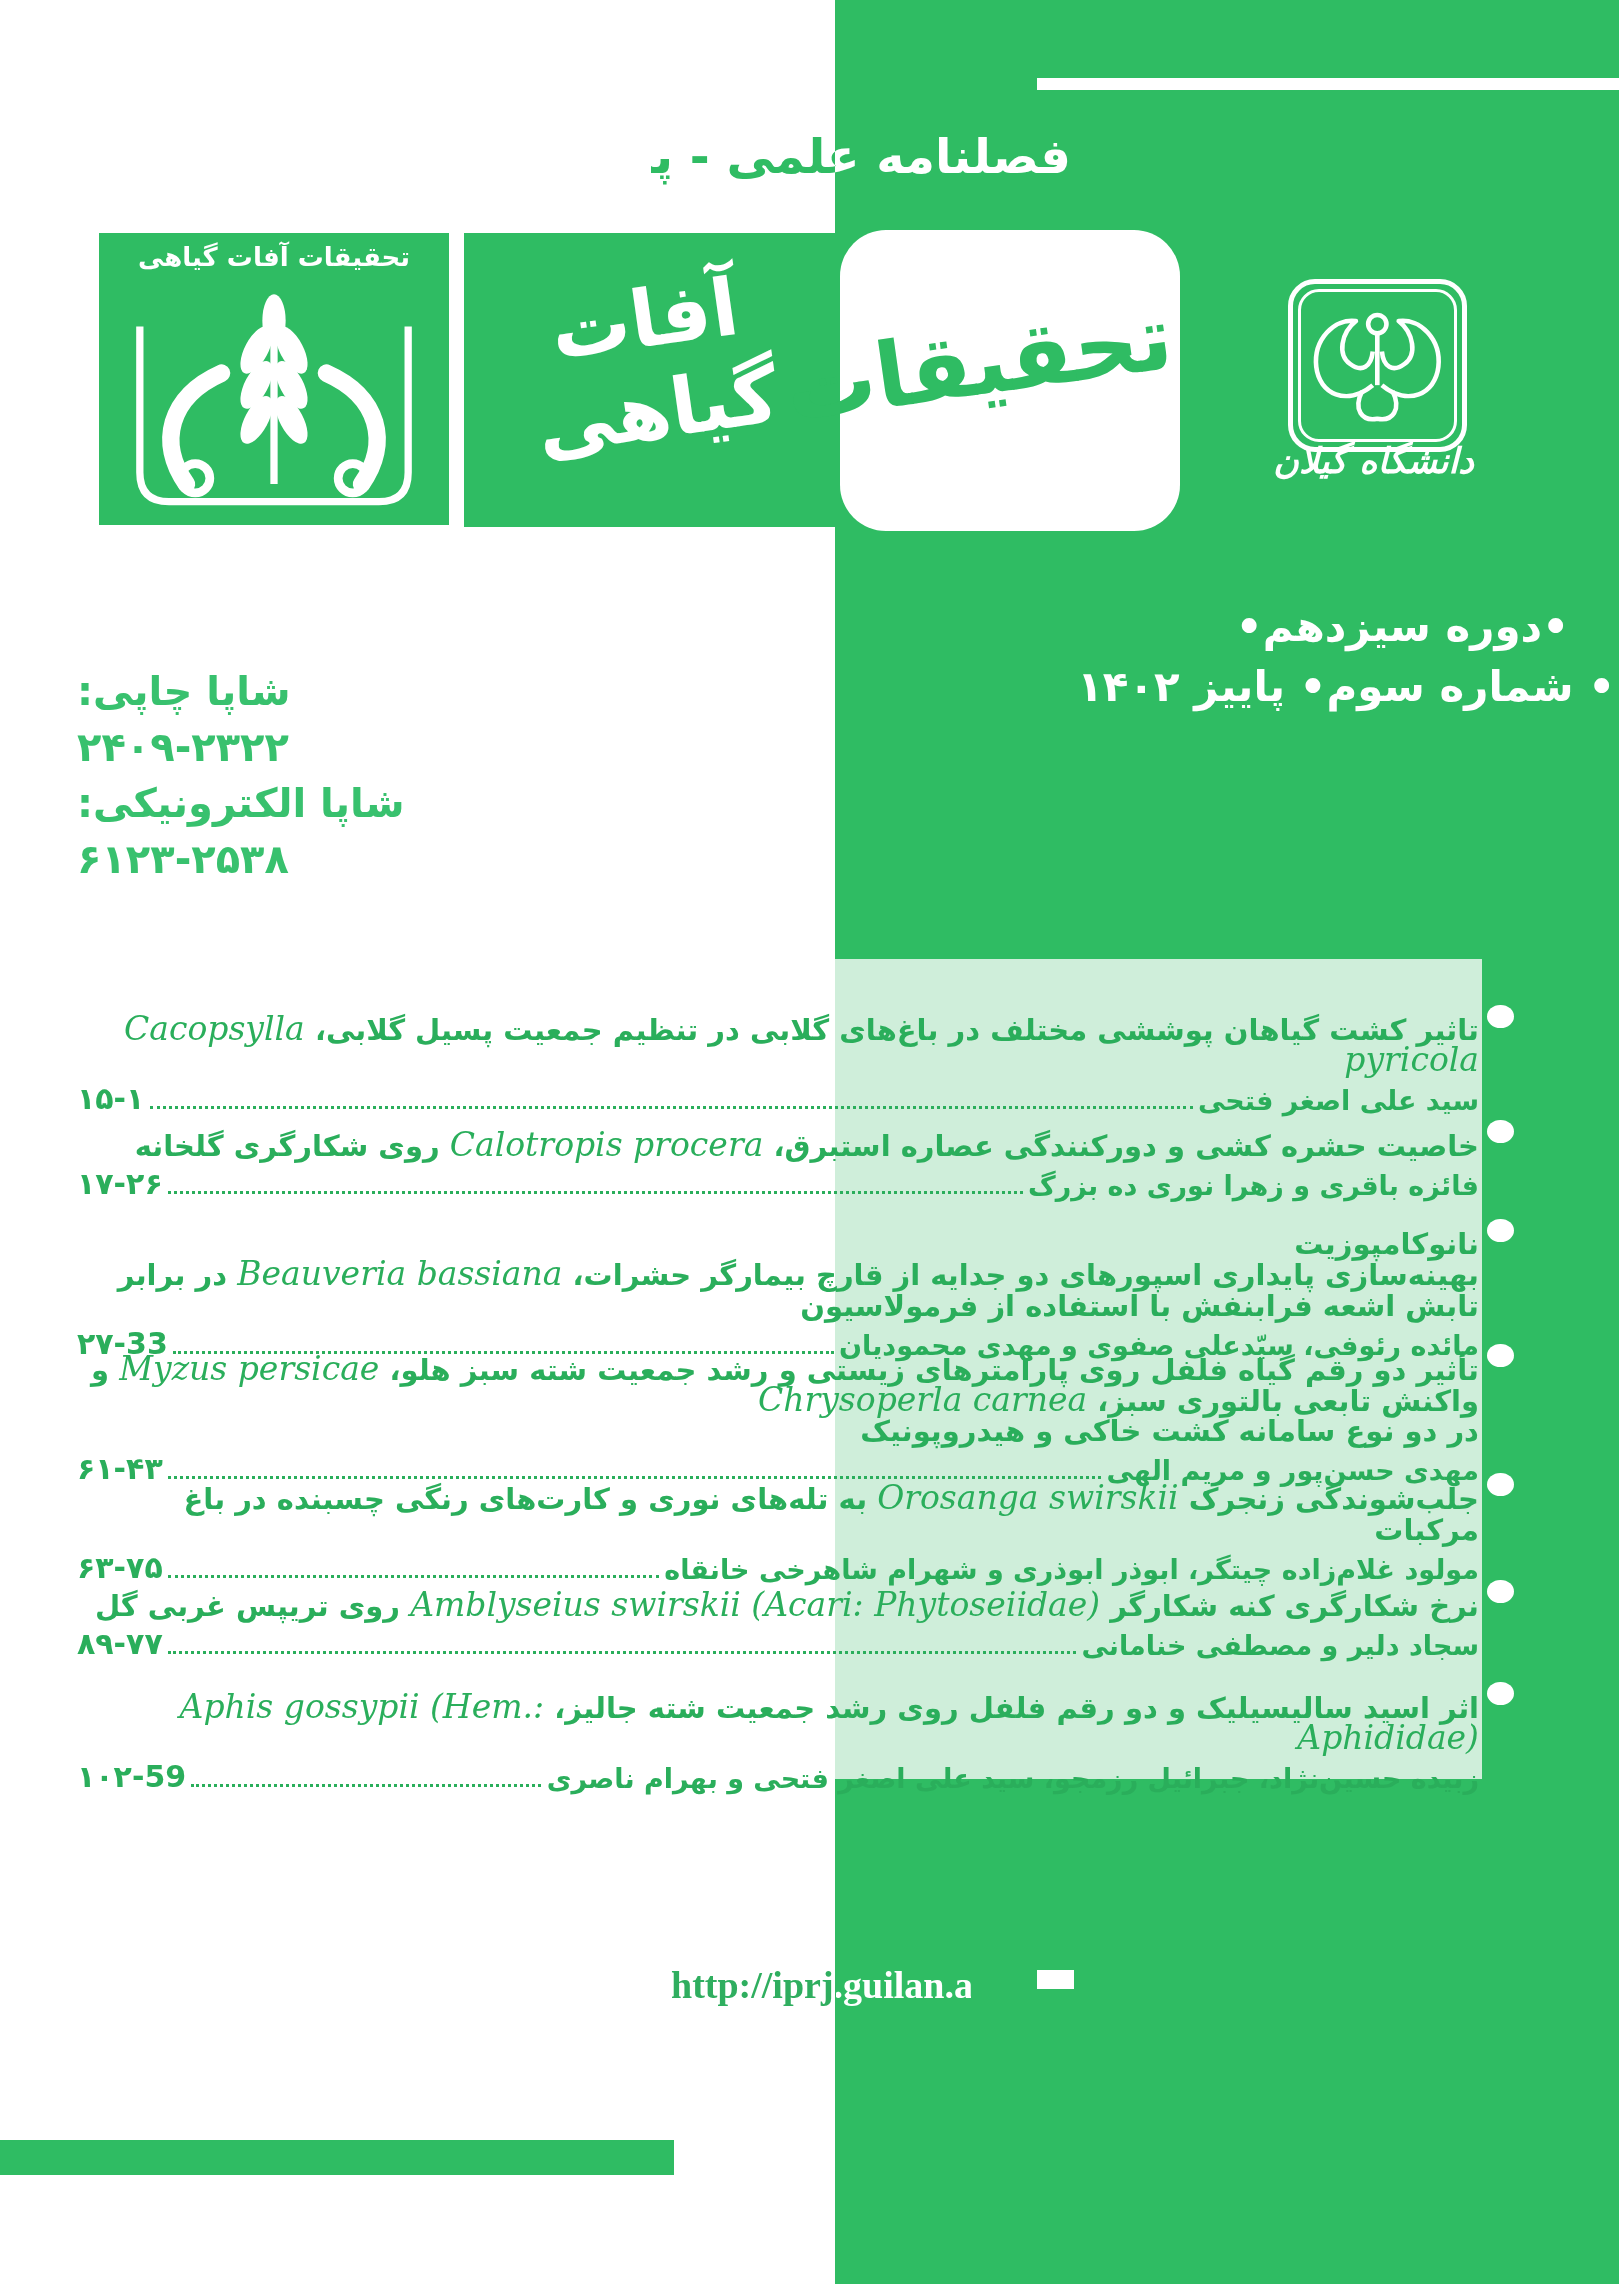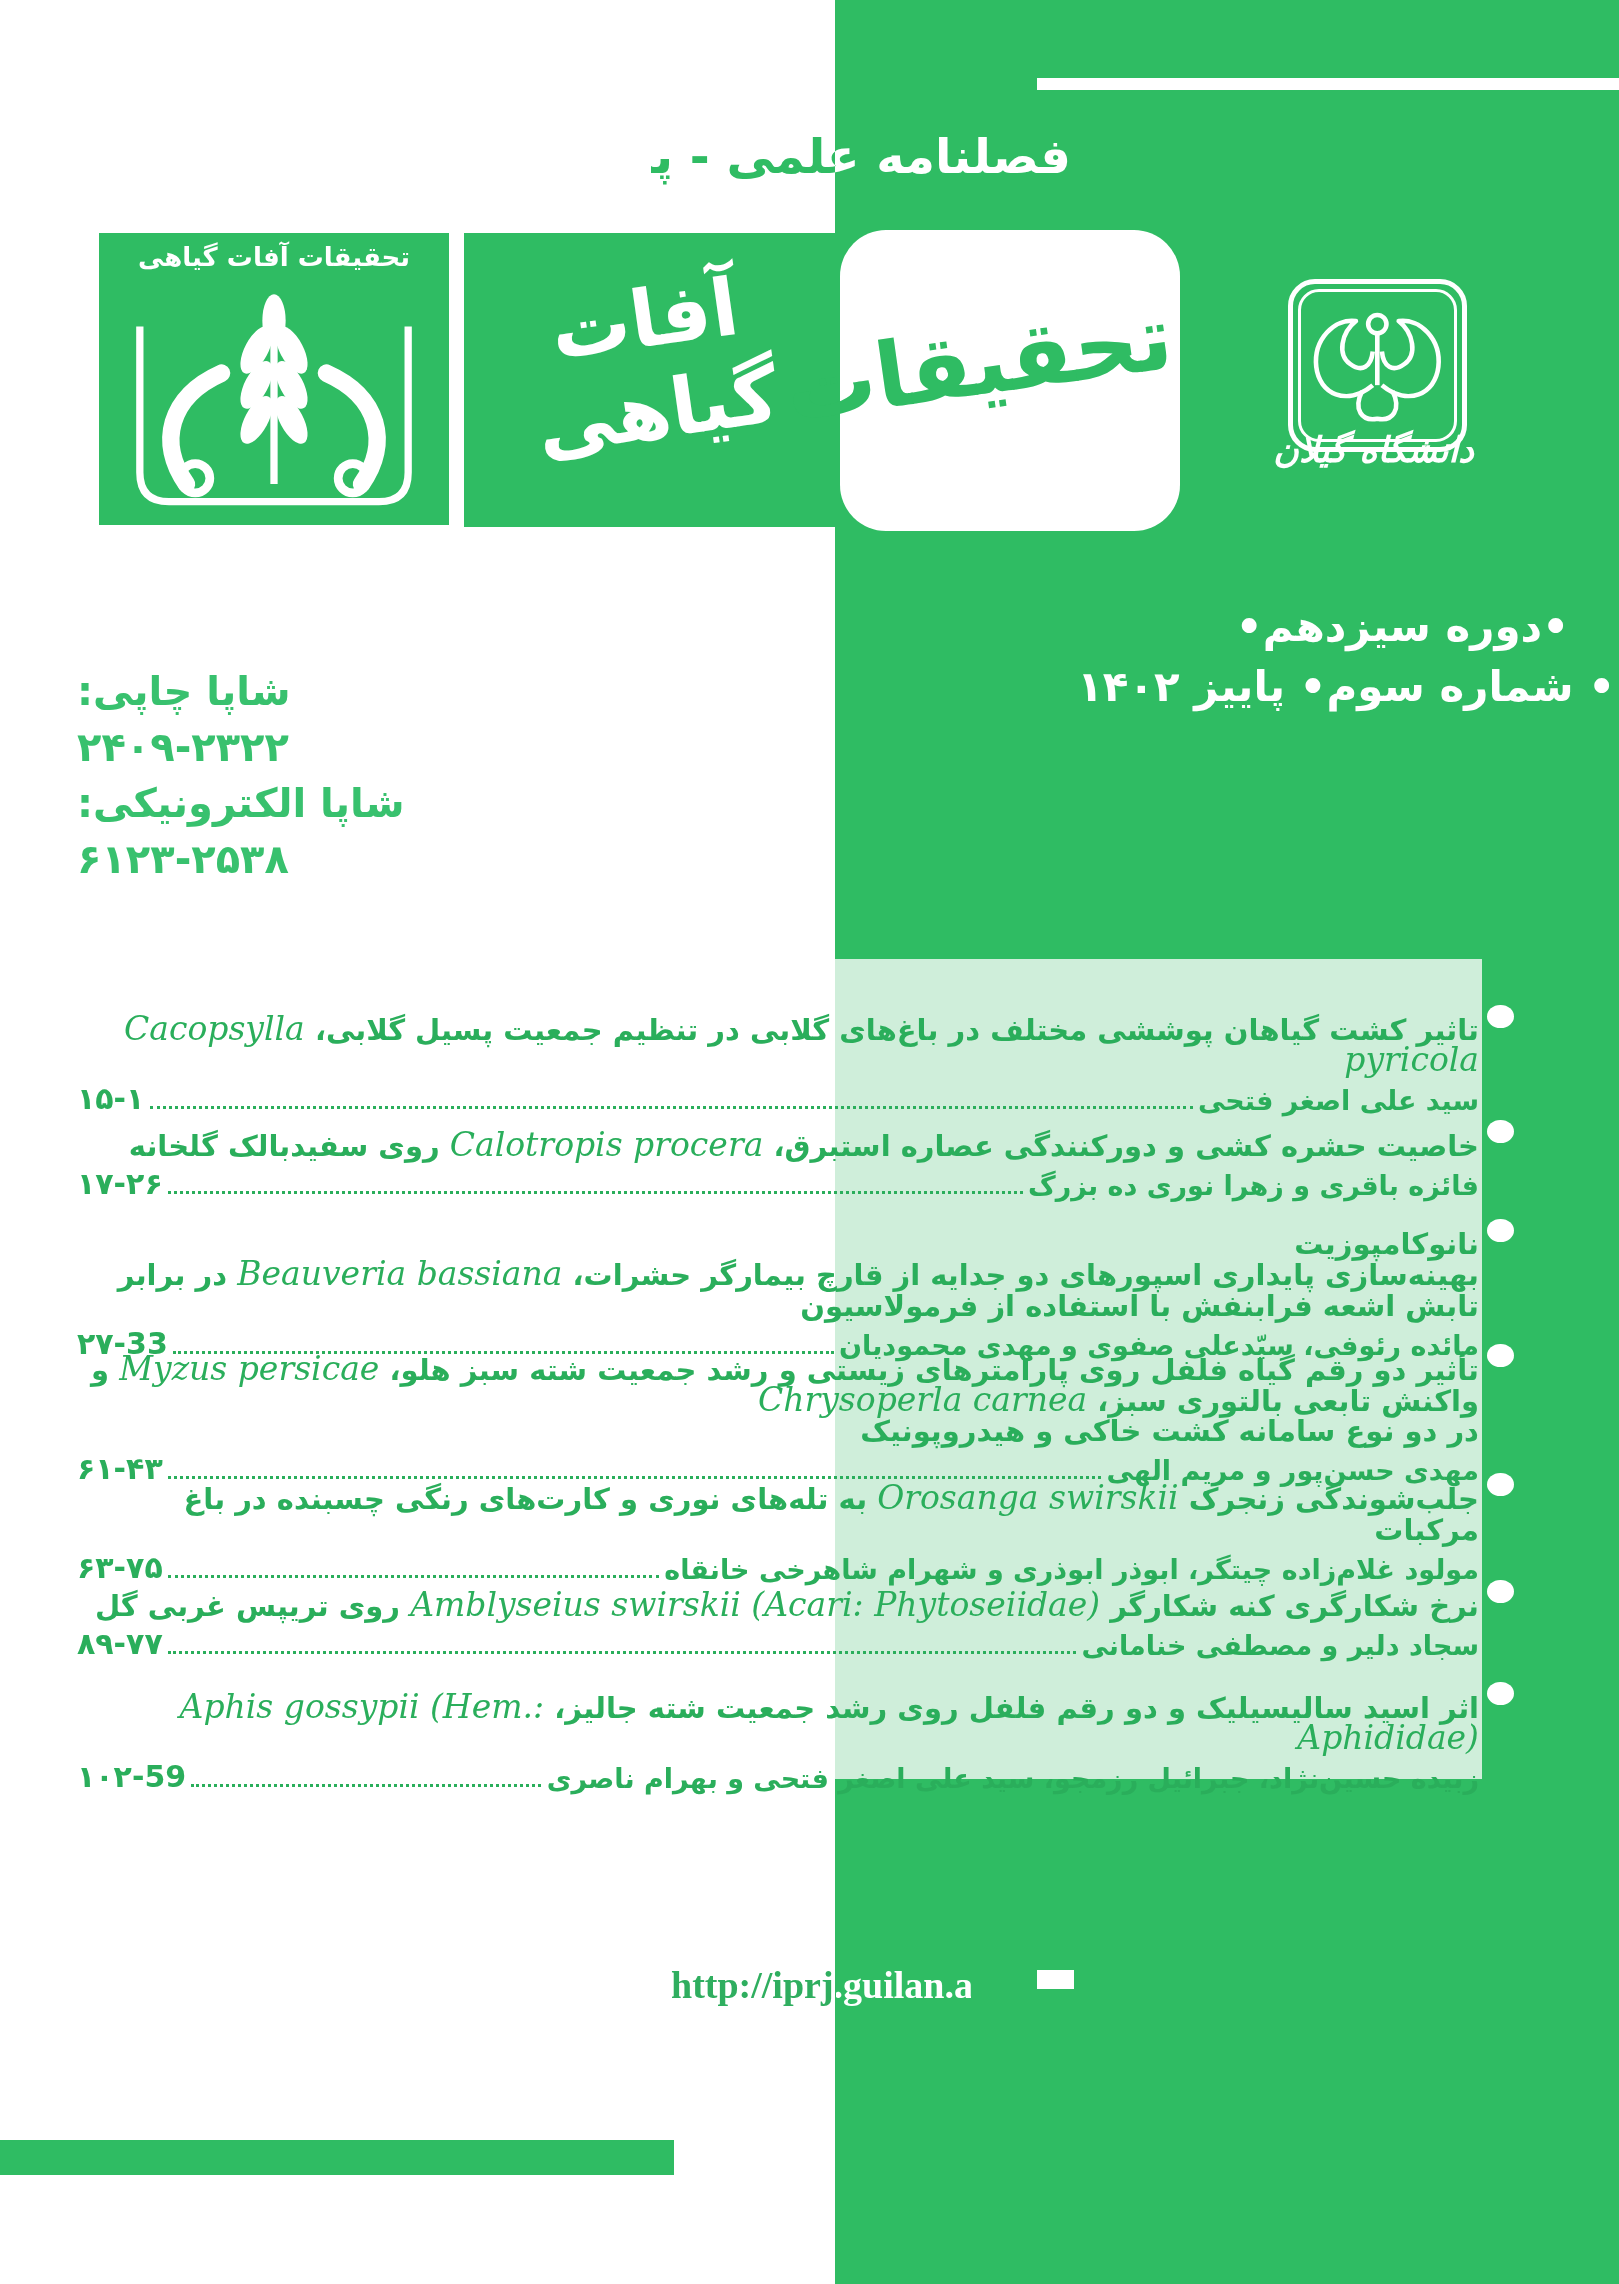--- a/index.html
+++ b/index.html
@@ -34,21 +34,21 @@
 
   
   .arched-label{left:111px;top:242px;width:326px;text-align:center;color:#ffffff;
     font-size:26px;font-weight:700;direction:rtl;}
   .cal-left{left:464px;top:273px;width:374px;text-align:center;color:#ffffff;
     font-size:79px;font-weight:700;direction:rtl;transform:rotate(-8deg);}
   .cal-right{left:846px;top:306px;width:327px;text-align:center;color:#2fbc63;
     font-size:90px;font-weight:700;direction:rtl;transform:rotate(-8deg);}
   .uni-box{left:1288px;top:279px;width:169px;height:163px;border:5.9px solid #ffffff;border-radius:27px;}
   .uni-box-inner{position:absolute;left:5.2px;top:5.2px;right:5.2px;bottom:5.2px;border:3.9px solid #ffffff;border-radius:21px;}
-  .uni-name{left:1263px;top:430px;width:221px;text-align:center;color:#ffffff;
+  .uni-name{left:1263px;top:441px;width:221px;text-align:center;color:#ffffff;
     font-size:35px;font-weight:700;direction:rtl;font-style:italic;}
 
   
   .vol-line{right:50px;top:602px;color:#ffffff;font-size:42px;font-weight:700;direction:rtl;white-space:nowrap;}
   .issue-line{right:3.9px;top:662px;color:#ffffff;font-size:42px;font-weight:700;direction:rtl;white-space:nowrap;}
 
   
   .issn{left:77px;top:663px;width:417px;direction:rtl;text-align:left;color:#38c16e;
     font-size:40px;font-weight:700;line-height:56px;}
 
@@ -146,21 +146,21 @@
     <span class="auth">سید علی اصغر فتحی</span>
     <span class="leader"></span>
     <span class="pnum">۱۵-۱</span>
   </div>
 </div>
 
 <div class="abs entry" style="top:1130px">
   <div class="etitle">
     <span>خاصیت حشره کشی و دورکنندگی عصاره استبرق،</span>
     <span class="lat" dir="ltr">Calotropis procera</span>
-    <span>روی سفیدبالک گلخانه</span>
+    <span>روی شکارگری گلخانه</span>
     <span class="lat" dir="ltr"></span>
   </div>
 
   <div class="arow">
     <span class="auth">فائزه باقری و زهرا نوری ده بزرگ</span>
     <span class="leader"></span>
     <span class="pnum">۱۷-۲۶</span>
   </div>
 </div>
 

